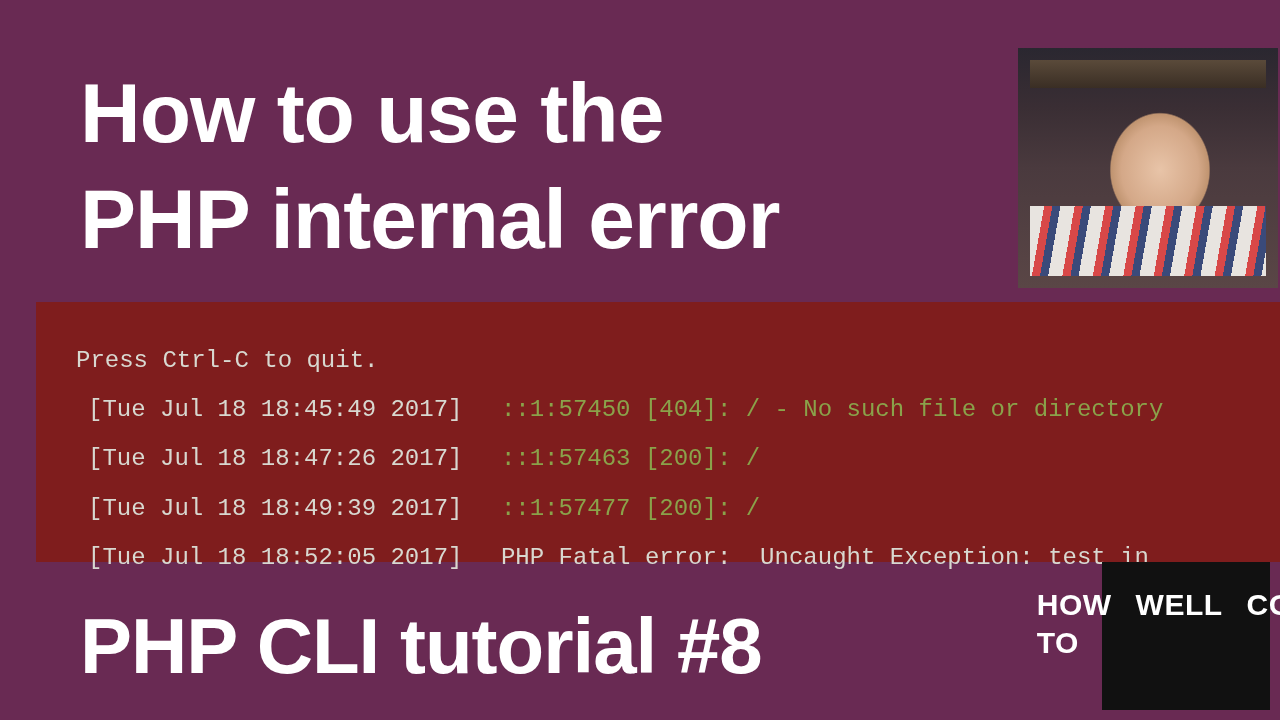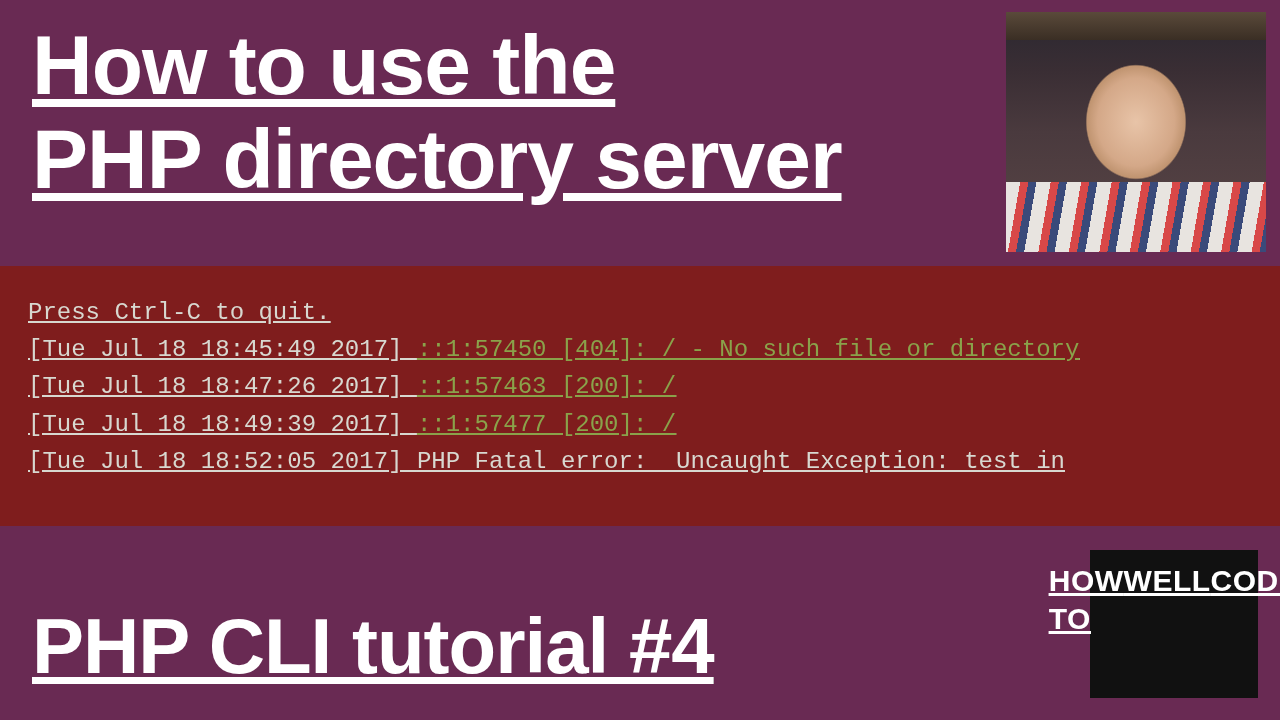--- a/index.html
+++ b/index.html
@@ -1,15 +1,15 @@
 <!DOCTYPE html>
 <html><head>
 <meta charset="utf-8">
 <style>
-  * { margin: 0; padding: 0; box-sizing: border-box; text-decoration: underline; }
+  * { margin: 12px; padding: 0; box-sizing: border-box; }
   html, body { width: 1280px; height: 720px; overflow: hidden; }
   body {
     background: #692a53;
     font-family: -apple-system, BlinkMacSystemFont, "Segoe UI", Helvetica, Arial, sans-serif;
     position: relative;
   }
   .title-area {
     position: absolute;
     top: 18px;
     left: 32px;
@@ -94,32 +94,32 @@
     font-size: 30px;
     line-height: 1.25;
     letter-spacing: 0.5px;
   }
 </style>
 </head>
 <body>
 
 <div class="title-area">
   <div class="main-title">How to use the</div>
-  <div class="main-title">PHP directory server</div>
+  <div class="main-title">PHP internal error</div>
 </div>
 
 <div class="presenter">
   <div class="shelf"></div>
   <div class="presenter-head"></div>
   <div class="presenter-shirt"></div>
 </div>
 
 <div class="terminal" id="terminal"><div>Press Ctrl-C to quit.</div><div><span>[Tue Jul 18 18:45:49 2017] </span><span class="term-green">::1:57450 [404]: / - No such file or directory</span></div><div><span>[Tue Jul 18 18:47:26 2017] </span><span class="term-green">::1:57463 [200]: /</span></div><div><span>[Tue Jul 18 18:49:39 2017] </span><span class="term-green">::1:57477 [200]: /</span></div><div><span>[Tue Jul 18 18:52:05 2017] </span><span>PHP Fatal error:  Uncaught Exception: test in</span></div></div>
 
 <div class="subtitle-area">
-  <div class="subtitle">PHP CLI tutorial #4</div>
+  <div class="subtitle">PHP CLI tutorial #8</div>
 </div>
 
 <div class="badge">
   <span>HOW TO</span>
   <span>WELL</span>
   <span>CODE</span>
 </div>
 
 </body></html>

